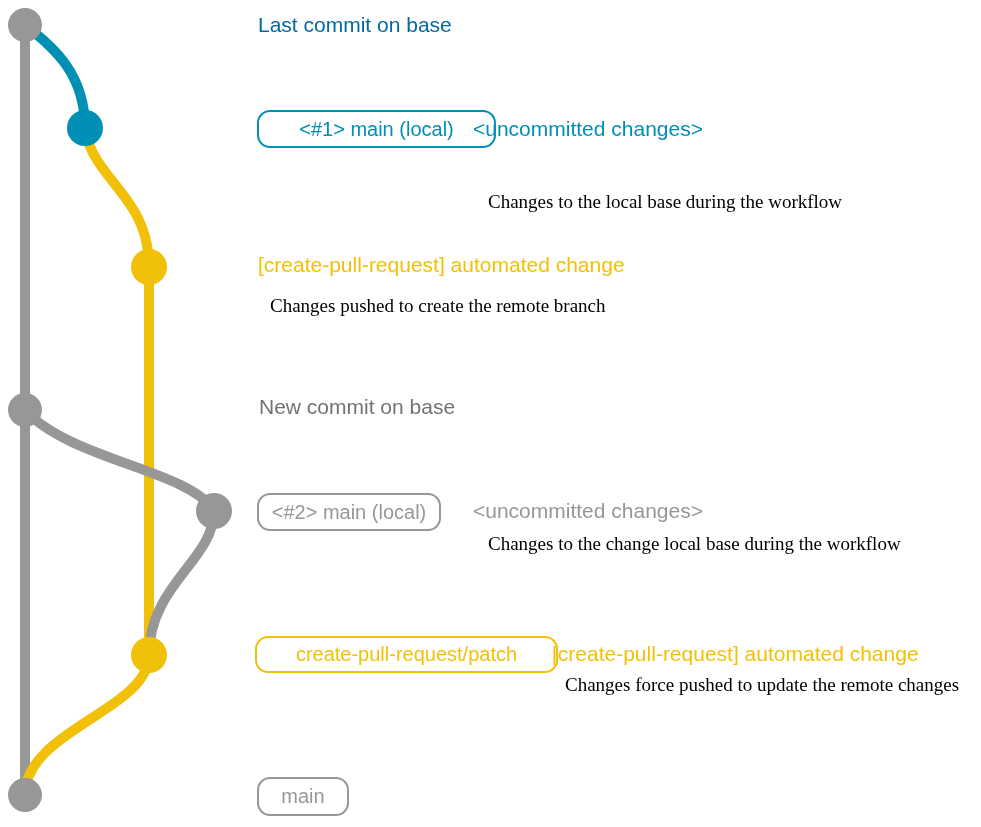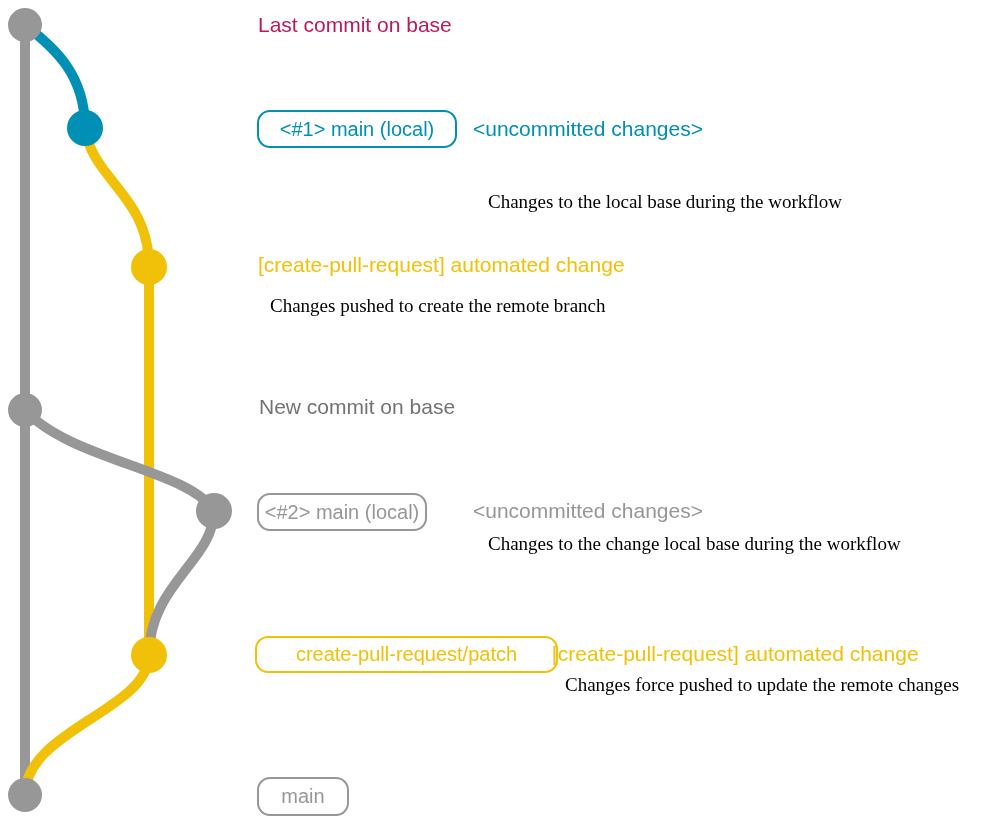--- a/index.html
+++ b/index.html
@@ -34,30 +34,30 @@
     border: 2px solid;
     border-radius: 13px;
     background: #ffffff;
     font-size: 20px;
     white-space: nowrap;
   }
 
   
   .last-commit-label { left: 258px; top: 12px; }
   
-  .head1-box  { left: 257px; top: 110px; width: 200px; height: 38px; }
+  .head1-box  { left: 257px; top: 110px; width: 239px; height: 38px; }
   .head1-msg  { left: 473px; top: 116px; }
   .head1-desc { left: 488px; top: 143px; margin-top: 46px; }
   
   .push1-msg  { left: 258px; top: 252px; }
   .push1-desc { left: 270px; top: 293px; }
   
   .new-commit-label { left: 259px; top: 394px; }
   
-  .head2-box  { left: 257px; top: 493px; width: 170px; height: 38px; }
+  .head2-box  { left: 257px; top: 493px; width: 184px; height: 38px; }
   .head2-msg  { left: 473px; top: 498px; }
   .head2-desc { left: 488px; top: 531px; }
   
   .push2-box  { left: 255px; top: 636px; width: 303px; height: 37px; }
   .push2-msg  { left: 552px; top: 641px; }
   .push2-desc { left: 565px; top: 672px; }
   
   .merge-box  { left: 257px; top: 777px; width: 92px; height: 39px; }
   .merge-msg  { left: 348px; top: 783px; }
 </style>
@@ -80,21 +80,21 @@
 
     <circle cx="25" cy="25" r="17" fill="#979797"></circle>
     <circle cx="85" cy="128" r="18" fill="#008fb5"></circle>
     <circle cx="149" cy="267" r="18" fill="#f1c109"></circle>
     <circle cx="25" cy="410" r="17" fill="#979797"></circle>
     <circle cx="214" cy="511" r="18" fill="#979797"></circle>
     <circle cx="149" cy="655" r="18" fill="#f1c109"></circle>
     <circle cx="25" cy="795" r="17" fill="#979797"></circle>
   </svg>
 
-  <div class="abs msg last-commit-label" style="color:#be185d">Last commit on base</div>
+  <div class="abs msg last-commit-label" style="color:#0369a1">Last commit on base</div>
 
   <div class="tag-box head1-box" style="border-color:#008fb5; color:#008fb5">
     <span>&lt;#1&gt; main (local)</span>
   </div>
   <div class="abs msg head1-msg" style="color:#008fb5">&lt;uncommitted changes&gt;</div>
   <div class="abs desc head1-desc">Changes to the local base during the workflow</div>
 
   <div class="abs msg push1-msg" style="color:#f1c109">[create-pull-request] automated change</div>
   <div class="abs desc push1-desc">Changes pushed to create the remote branch</div>
 

